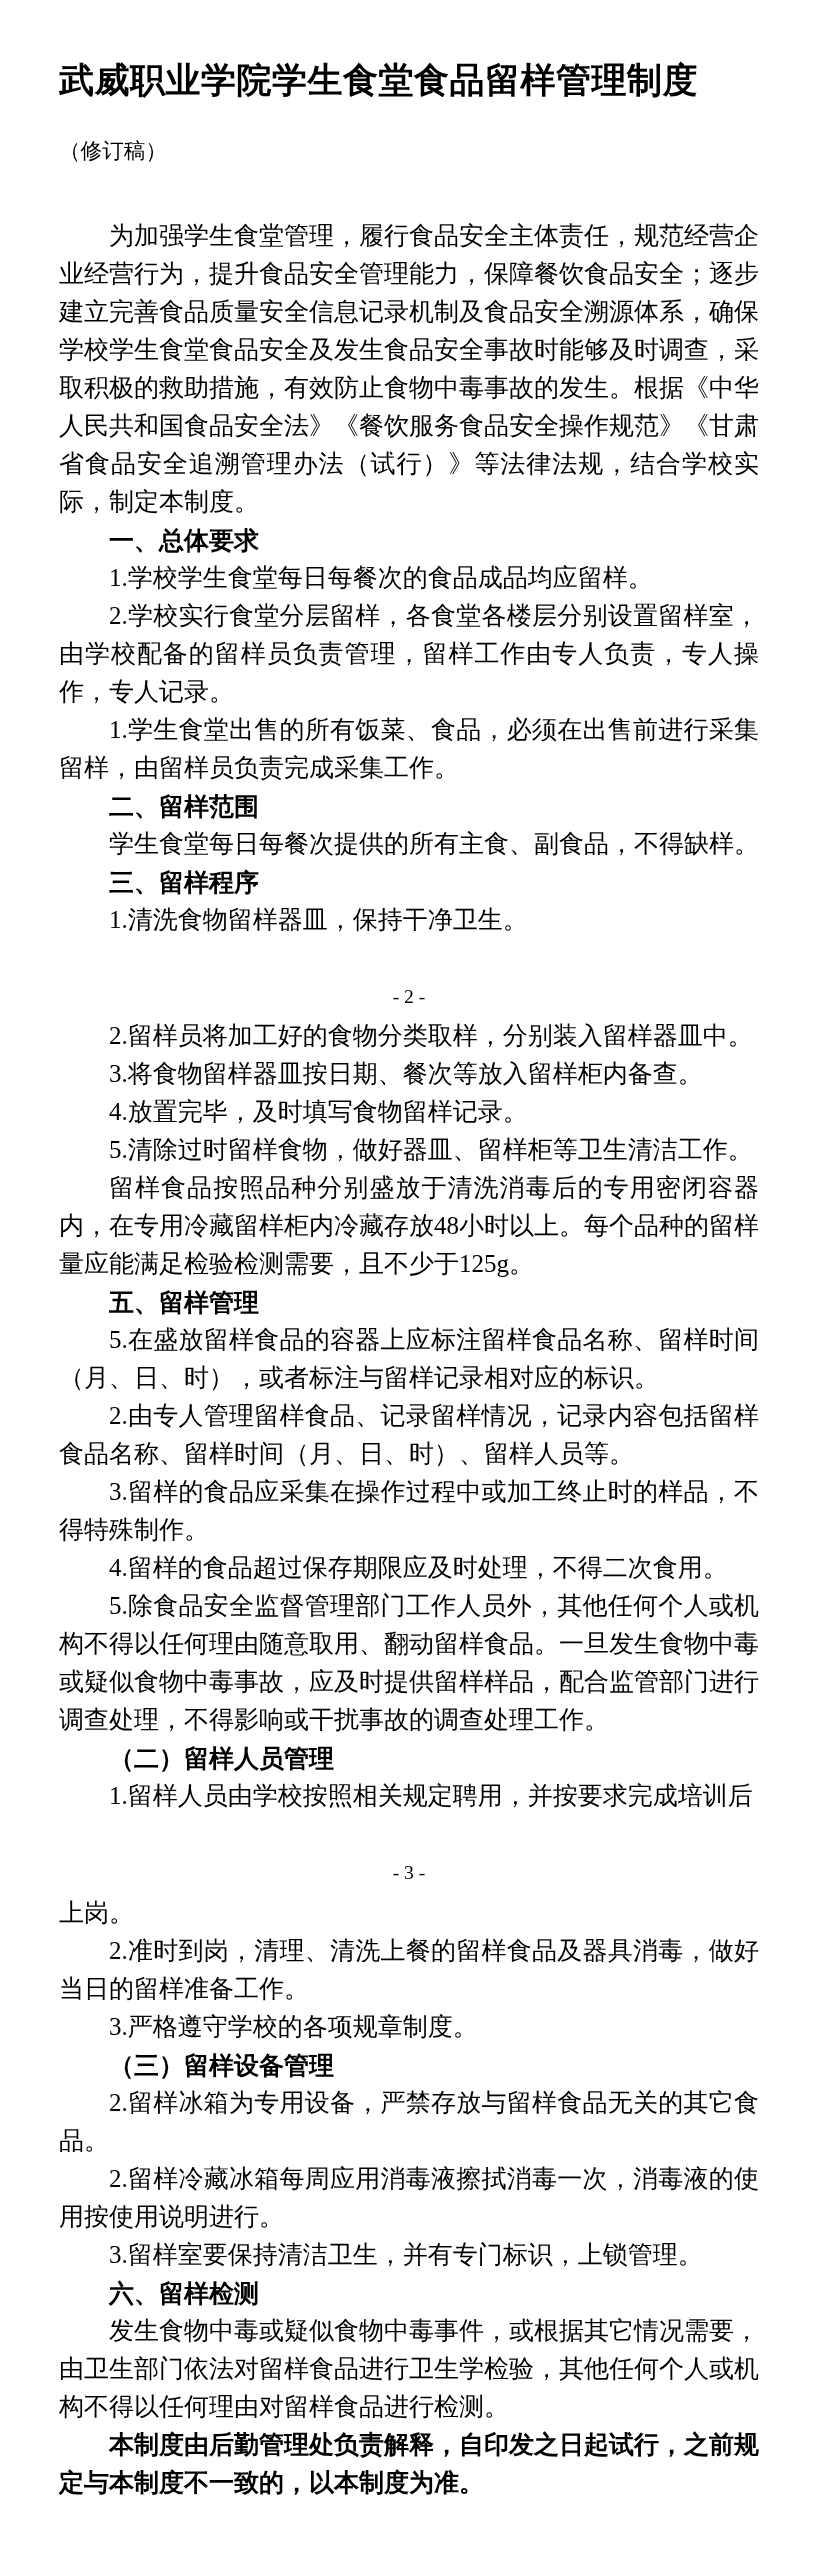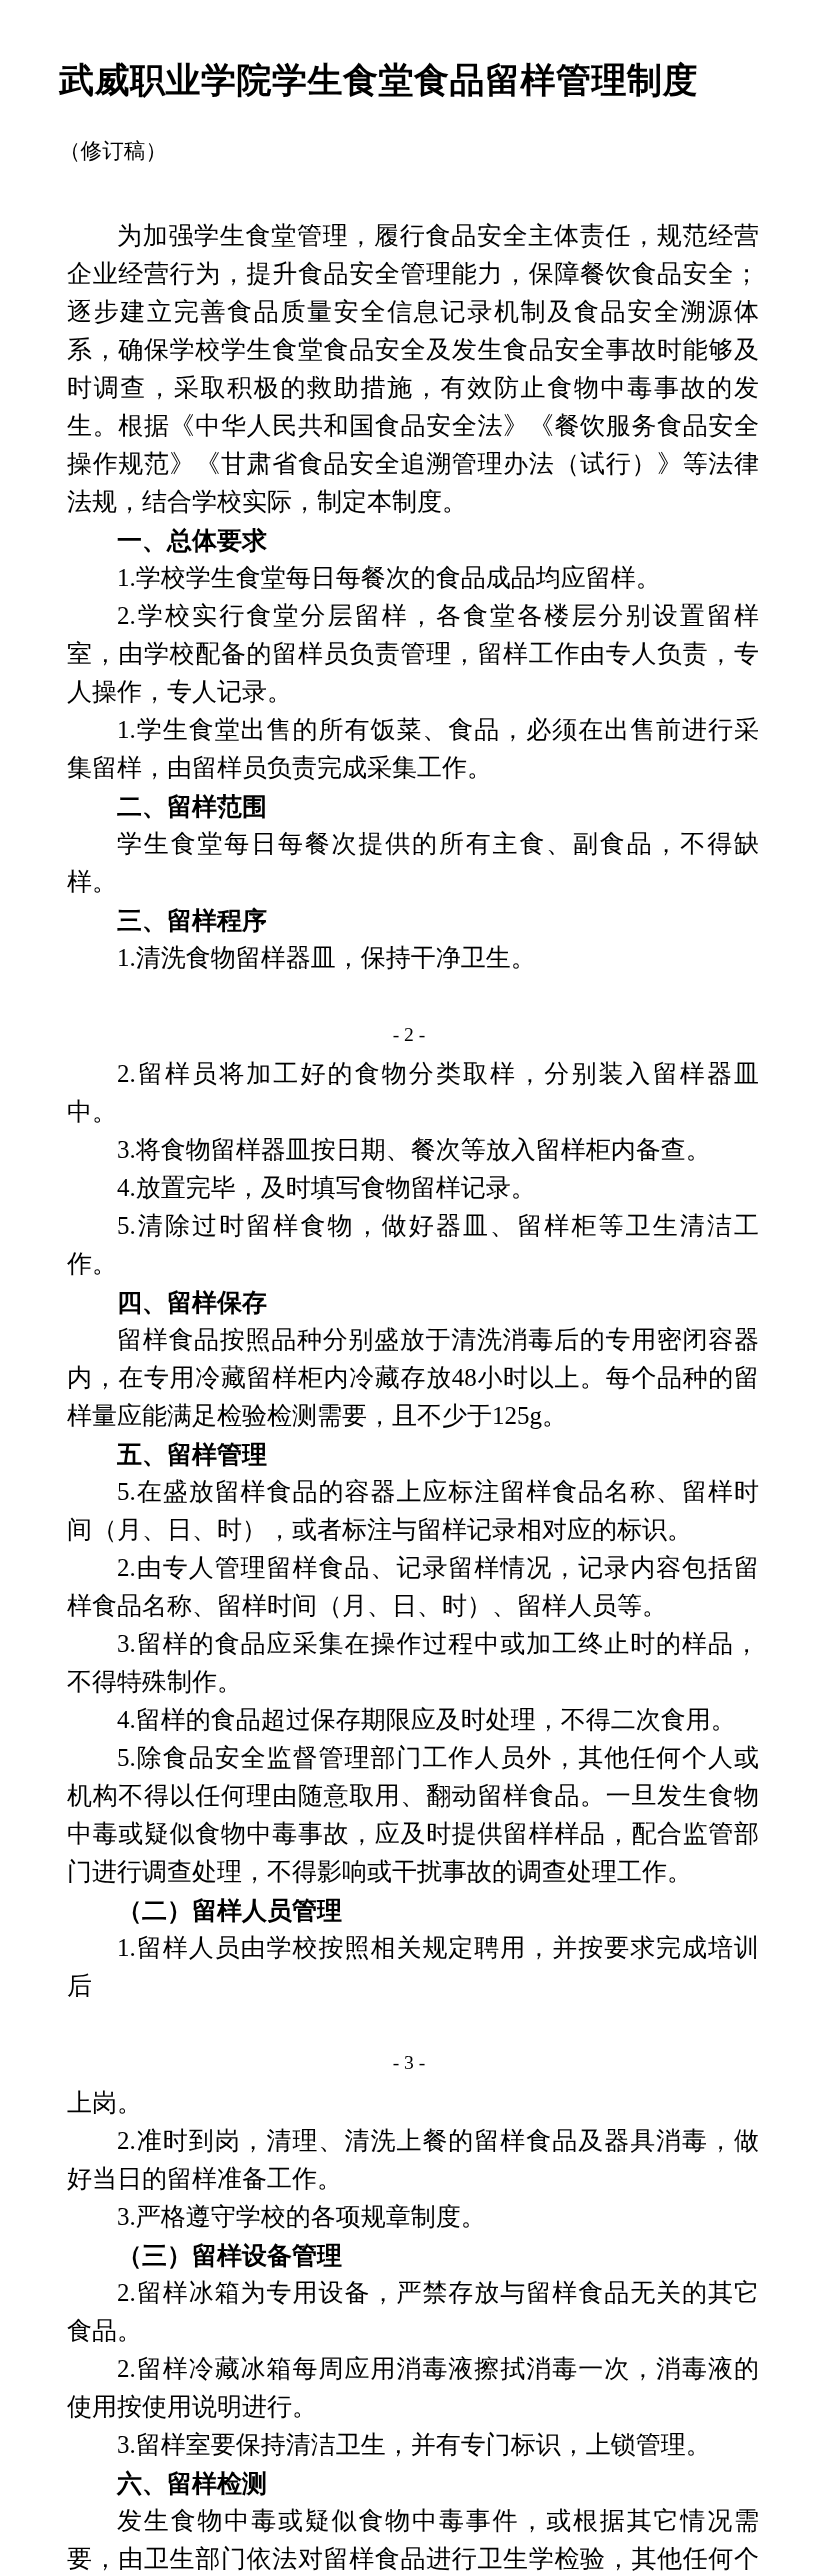--- a/index.html
+++ b/index.html
@@ -31,21 +31,20 @@
     margin-top: 35px;
     margin-bottom: 52px;
     font-weight: 400;
   }
   .para, .para-cont, .para-bold, .heading, .subheading {
     font-size: 25px;
     line-height: 38px;
     text-align: justify;
     text-justify: inter-character;
     text-indent: 2em;
-    margin-left: 8px;
   }
   .heading, .subheading {
     font-weight: 700;
     font-family: Liberation Sans, sans-serif;
     text-align: left;
   }
   .para-cont { text-indent: 0; }
   .para-bold { font-weight: 700; }
   .pagenum {
     font-size: 19.6px;
@@ -74,21 +73,20 @@
     <div class="block para">1.学生食堂出售的所有饭菜、食品，必须在出售前进行采集留样，由留样员负责完成采集工作。</div>
     <div class="block heading">二、留样范围</div>
     <div class="block para">学生食堂每日每餐次提供的所有主食、副食品，不得缺样。</div>
     <div class="block heading">三、留样程序</div>
     <div class="block para">1.清洗食物留样器皿，保持干净卫生。</div>
     <div class="block pagenum">- 2 -</div>
     <div class="block para">2.留样员将加工好的食物分类取样，分别装入留样器皿中。</div>
     <div class="block para">3.将食物留样器皿按日期、餐次等放入留样柜内备查。</div>
     <div class="block para">4.放置完毕，及时填写食物留样记录。</div>
     <div class="block para">5.清除过时留样食物，做好器皿、留样柜等卫生清洁工作。</div>
-    <div class="block heading">四、留样保存</div>
     <div class="block para">留样食品按照品种分别盛放于清洗消毒后的专用密闭容器内，在专用冷藏留样柜内冷藏存放48小时以上。每个品种的留样量应能满足检验检测需要，且不少于125g。</div>
     <div class="block heading">五、留样管理</div>
     <div class="block para">5.在盛放留样食品的容器上应标注留样食品名称、留样时间（月、日、时），或者标注与留样记录相对应的标识。</div>
     <div class="block para">2.由专人管理留样食品、记录留样情况，记录内容包括留样食品名称、留样时间（月、日、时）、留样人员等。</div>
     <div class="block para">3.留样的食品应采集在操作过程中或加工终止时的样品，不得特殊制作。</div>
     <div class="block para">4.留样的食品超过保存期限应及时处理，不得二次食用。</div>
     <div class="block para">5.除食品安全监督管理部门工作人员外，其他任何个人或机构不得以任何理由随意取用、翻动留样食品。一旦发生食物中毒或疑似食物中毒事故，应及时提供留样样品，配合监管部门进行调查处理，不得影响或干扰事故的调查处理工作。</div>
     <div class="block subheading">（二）留样人员管理</div>
     <div class="block para">1.留样人员由学校按照相关规定聘用，并按要求完成培训后</div>
     <div class="block pagenum">- 3 -</div>

